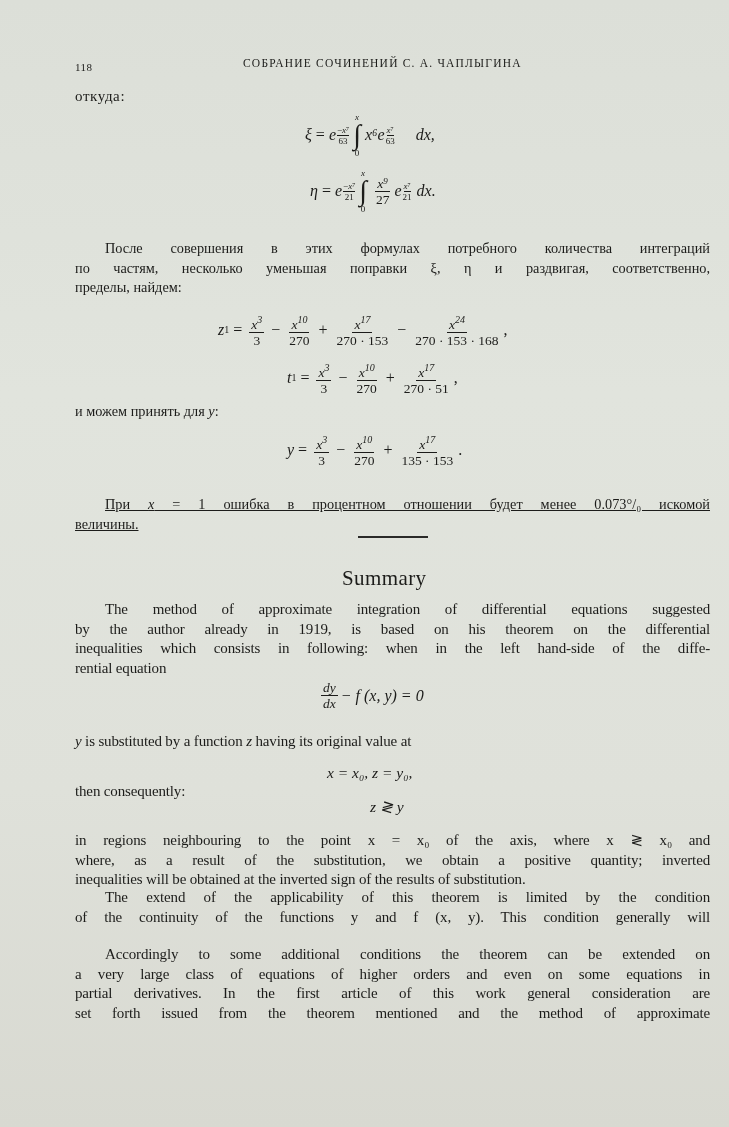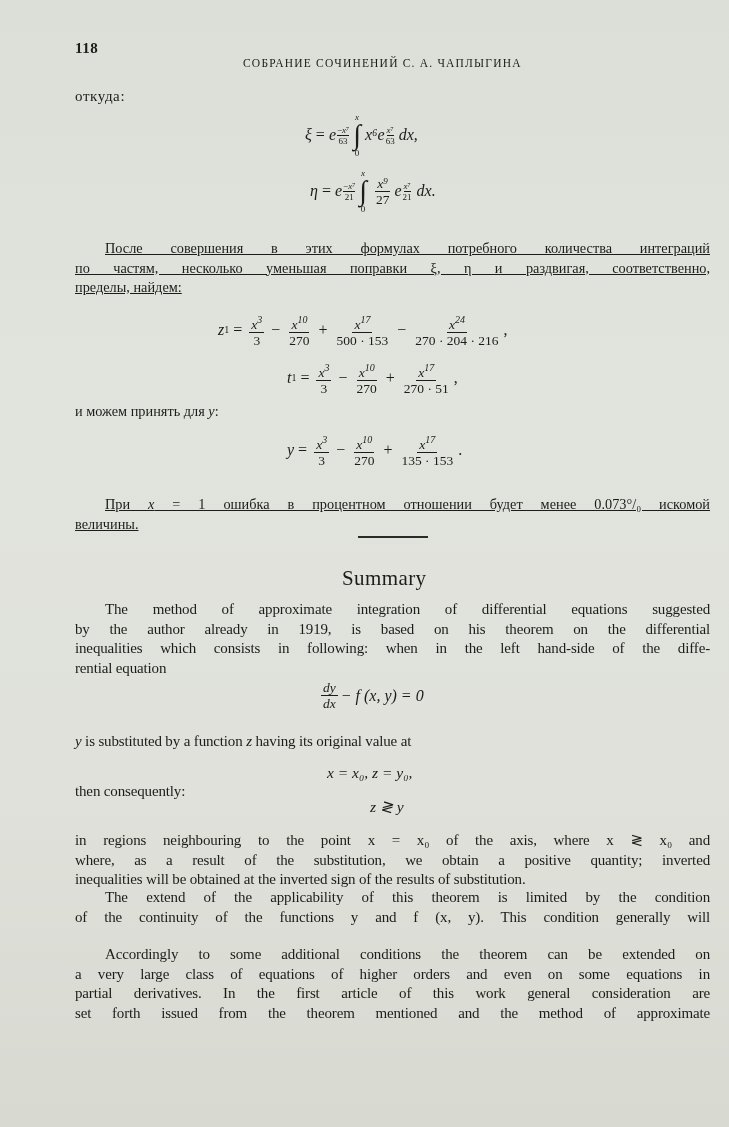--- a/index.html
+++ b/index.html
@@ -5,21 +5,21 @@
   html, body { margin: 0; padding: 0; }
   body {
     width: 729px; height: 1127px; overflow: hidden;
     background: linear-gradient(180deg, #dcdfd8 0%, #e1e4dd 35%, #dfe1da 70%, #d8d9d1 100%);
     font-family: "Liberation Serif", "DejaVu Serif", serif;
     color: #1c1c1a;
     position: relative;
   }
   .page { position: absolute; left: 0; top: 0; width: 729px; height: 1127px; }
   .abs { position: absolute; white-space: nowrap; }
-  .pageno { left: 75px; top: 40px; font-size: 15px; letter-spacing: 0.5px; font-weight: bold; }
+  .pageno { left: 75px; top: 61px; font-size: 11px; letter-spacing: 0.5px; }
   .runhead { left: 243px; top: 57px; font-size: 11.5px; letter-spacing: 1.2px; }
   .label { left: 75px; top: 88px; font-size: 15px; letter-spacing: 0.6px; }
   .para { position: absolute; left: 75px; width: 635px; font-size: 14.3px; line-height: 19.5px; text-align: justify; text-align-last: left; }
   .para .ind { display: inline-block; width: 30px; }
   .line { display: block; text-align: justify; text-align-last: justify; height: 19.5px; }
   .line.last { text-align-last: left; }
   i, .m { font-style: italic; }
   .eq { position: absolute; font-size: 16px; font-style: italic; white-space: nowrap; display: flex; align-items: center; }
   .frac { display: inline-flex; flex-direction: column; align-items: center; margin: 0 3px; vertical-align: middle; font-style: normal; }
   .frac .num, .frac .den { font-size: 13.5px; line-height: 15px; padding: 0 2px; }
@@ -60,21 +60,21 @@
     <span class="integral">
       <span class="lim-top">x</span>
       <span class="sign">∫</span>
       <span class="lim-bot">0</span>
     </span>
     <span>x⁶e</span>
     <span class="exp-frac">
       <span class="n">x⁷</span>
       <span class="d">63</span>
     </span>
-    <span style="margin-left:4px">dx,</span>
+    <span style="margin-left:21px">dx,</span>
   </div>
 
   <div class="eq" style="left:310px; top:168px;">
     <span>η</span>
     <span class="op">=</span>
     <span>e</span>
     <span class="exp-frac">
       <span class="n"><span style="font-style:normal">−</span><span>x⁷</span></span>
       <span class="d">21</span>
     </span>
@@ -88,21 +88,21 @@
       <span class="den">27</span>
     </span>
     <span>e</span>
     <span class="exp-frac">
       <span class="n">x⁷</span>
       <span class="d">21</span>
     </span>
     <span style="margin-left:5px">dx.</span>
   </div>
 
-  <div class="para" style="top:239px;text-decoration:underline;">
+  <div class="para" style="top:239px;">
     <span class="line"><span class="ind"></span><span>После совершения в этих формулах потребного количества интеграций</span></span>
     <span class="line"><span>по частям, несколько уменьшая поправки ξ, η и раздвигая, соответственно,</span></span>
     <span class="line last"><span>пределы, найдем:</span></span>
   </div>
 
   <div class="eq" style="left:218px; top:312px;">
     <span>z</span>
       <span class="sub">1</span>
     <span class="op">=</span>
     <span class="frac">
@@ -110,26 +110,26 @@
         <span class="den">3</span>
       </span>
     <span class="op">−</span>
     <span class="frac">
         <span class="num"><span>x</span><span class="sup">10</span></span>
         <span class="den">270</span>
       </span>
     <span class="op">+</span>
     <span class="frac">
         <span class="num"><span>x</span><span class="sup">17</span></span>
-        <span class="den">500 · 153</span>
+        <span class="den">270 · 153</span>
       </span>
     <span class="op">−</span>
     <span class="frac">
         <span class="num"><span>x</span><span class="sup">24</span></span>
-        <span class="den">270 · 204 · 216</span>
+        <span class="den">270 · 153 · 168</span>
       </span>
     <span style="font-style:normal">,</span>
   </div>
 
   <div class="eq" style="left:287px; top:360px;">
     <span>t</span>
       <span class="sub">1</span>
     <span class="op">=</span>
     <span class="frac">
         <span class="num"><span>x</span><span class="sup">3</span></span>

